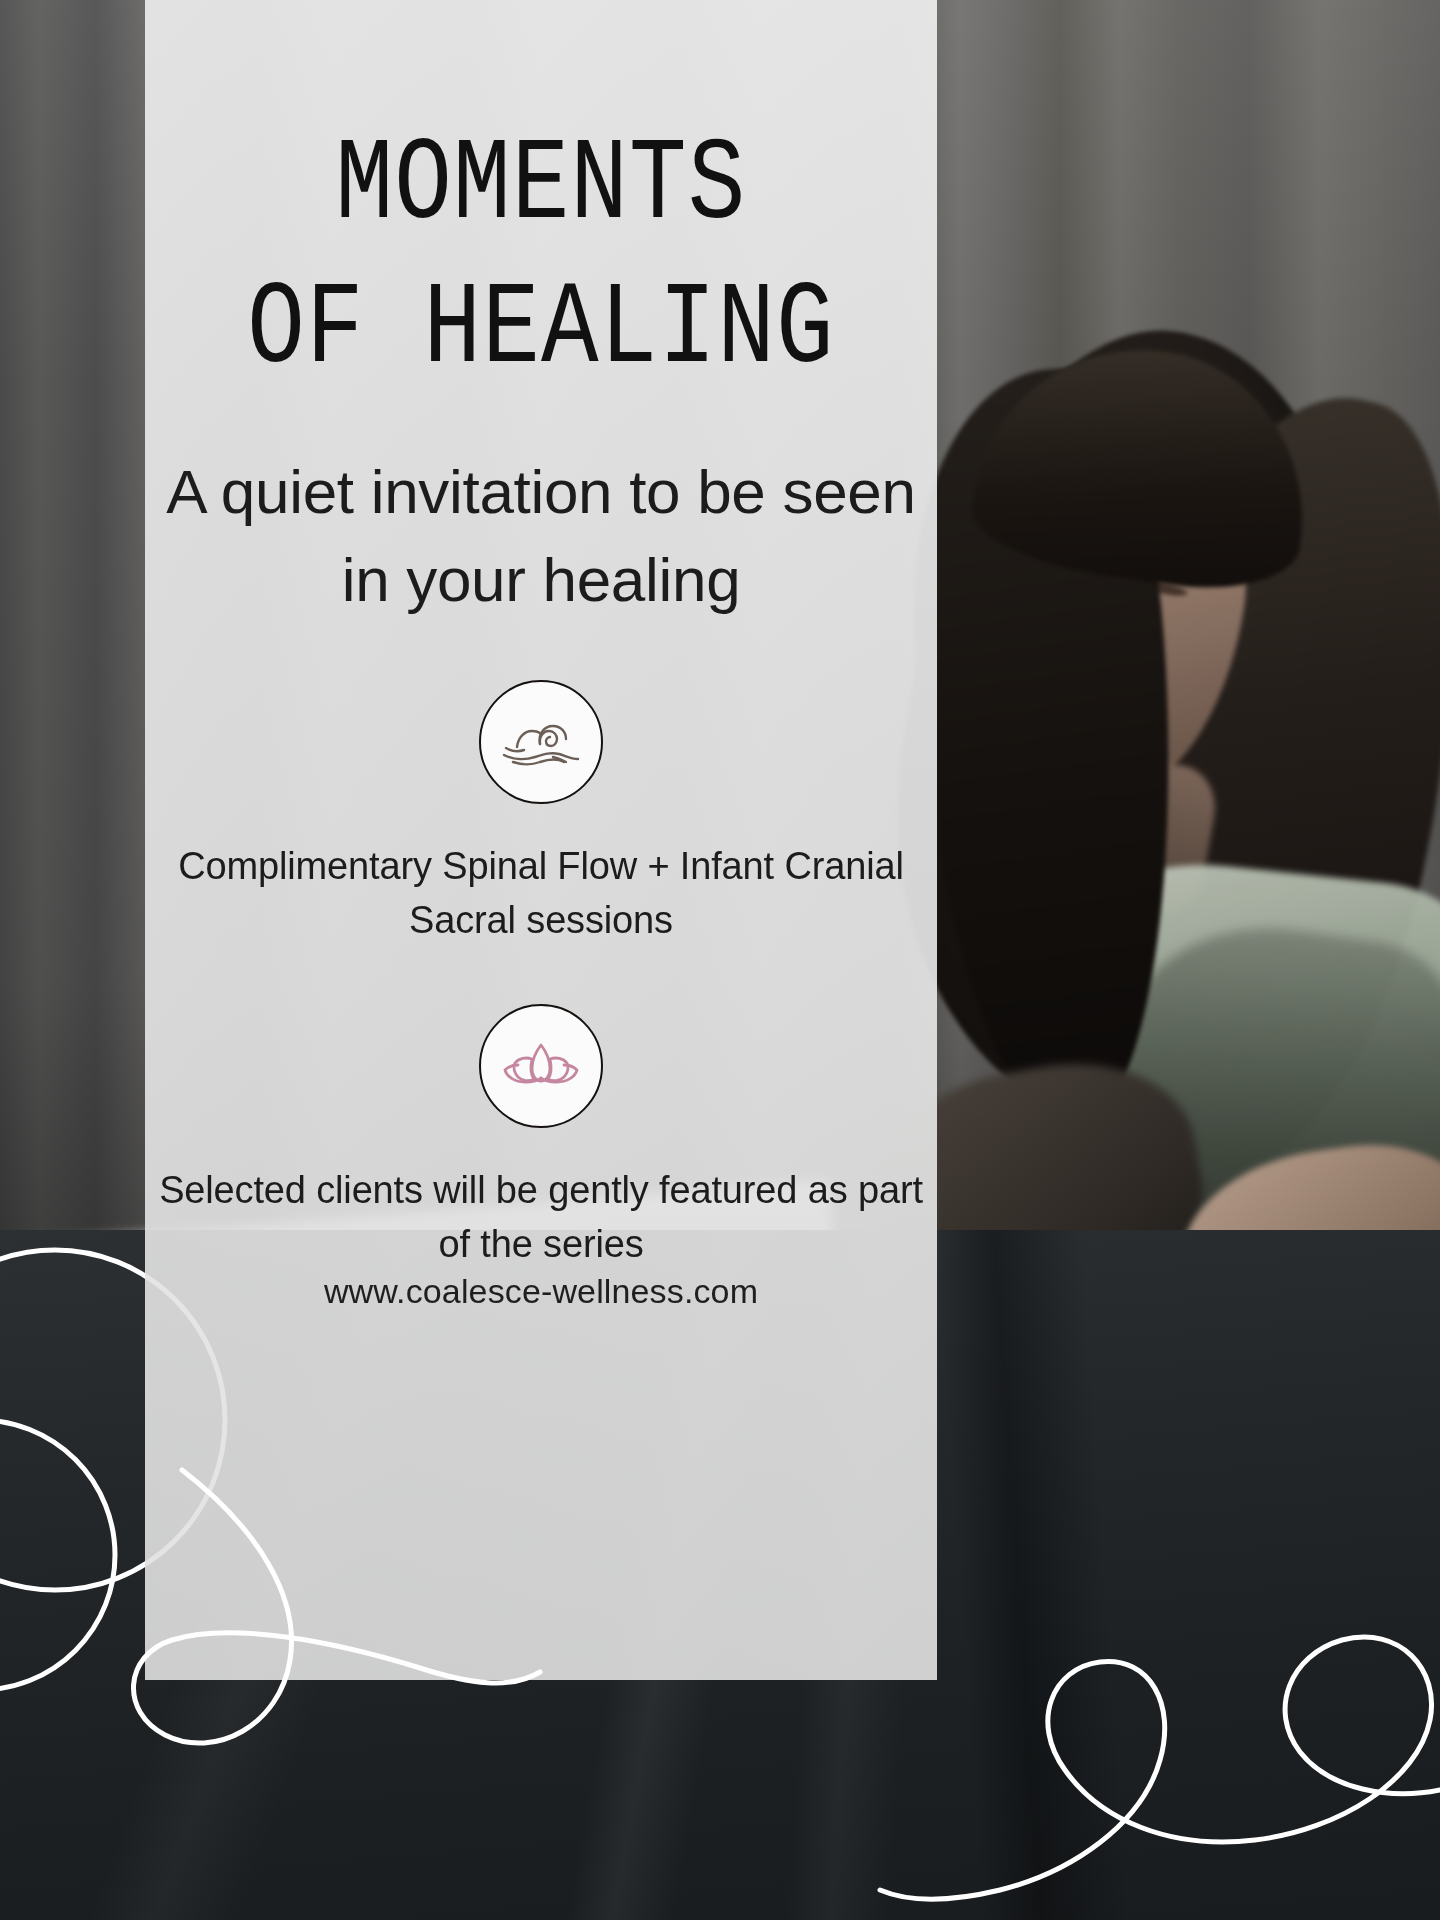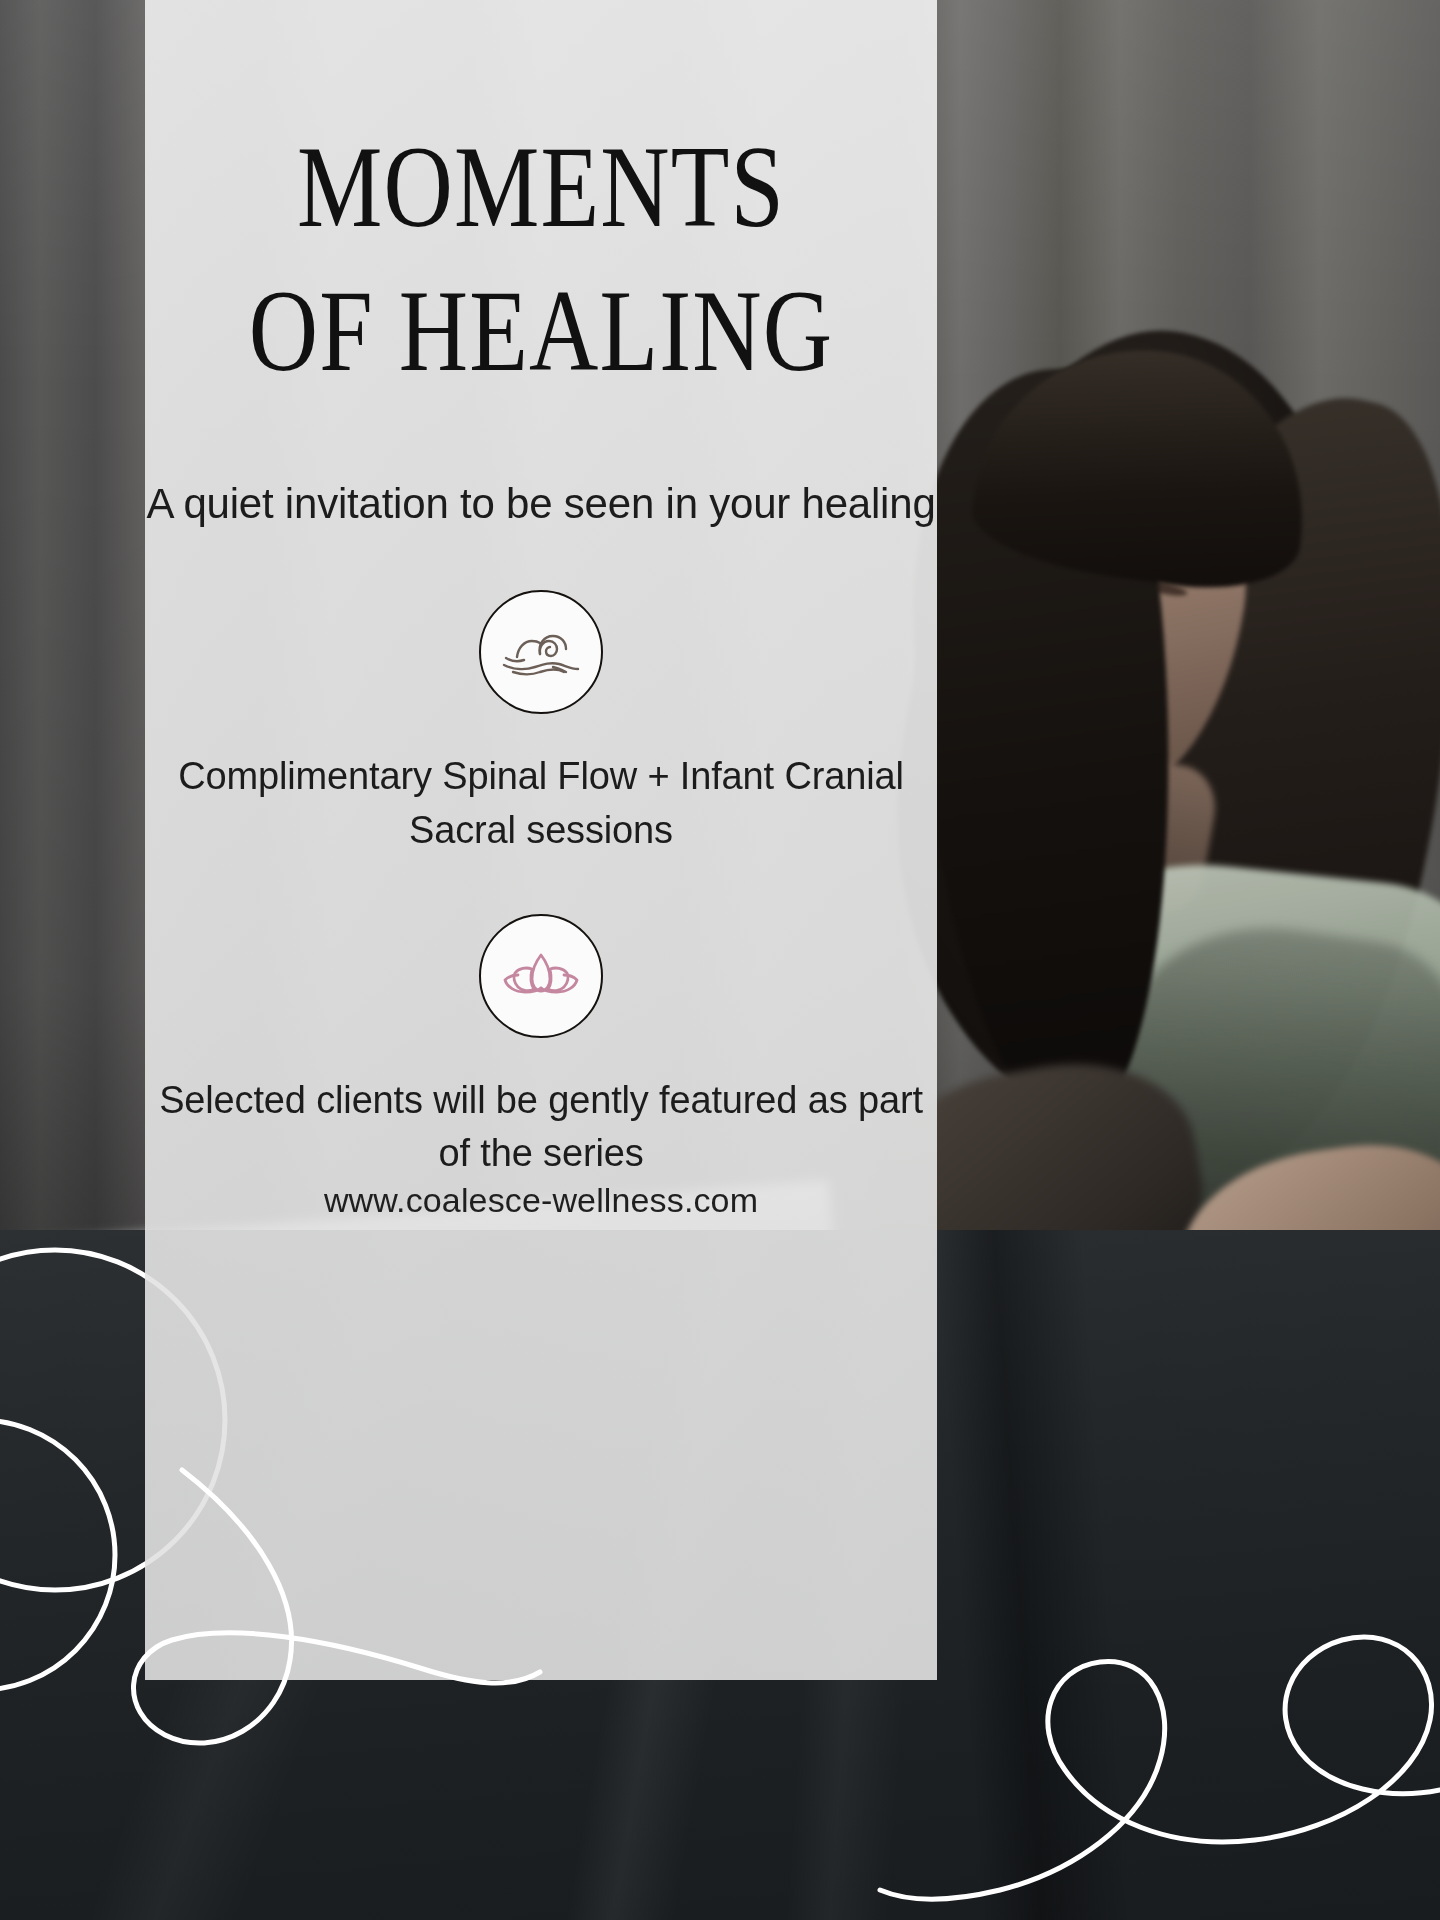--- a/index.html
+++ b/index.html
@@ -135,38 +135,38 @@
   
   .panel{
     position:absolute;
     left:145px; top:0; width:792px; height:1680px;
     background:linear-gradient(200deg, rgba(238,238,238,.93) 0%, rgba(231,231,231,.92) 40%, rgba(224,224,224,.90) 100%);
     padding-top:128px;
     text-align:center;
   }
 
   .title{
-    font-family:Liberation Serif, serif;
+    font-family:Liberation Mono, monospace;
     font-weight:400;
     color:#111111;
     letter-spacing:.035em;
     line-height:1.0;
   }
   .title-line{
     display:block;
     font-size:96px;
     transform:scaleY(1.22);
     transform-origin:center top;
     margin-bottom:36px;
   }
   .title-line.l2{ margin-top:48px; }
 
   .subtitle{
-    margin-top:106px;
-    font-size:42px;
+    margin-top:80px;
+    font-size:62px;
     font-weight:400;
     color:#1c1c1c;
     line-height:1.42;
     letter-spacing:-.005em;
   }
 
   .block{ margin-top:56px; }
 
   .icon-circle{
     width:124px; height:124px;

